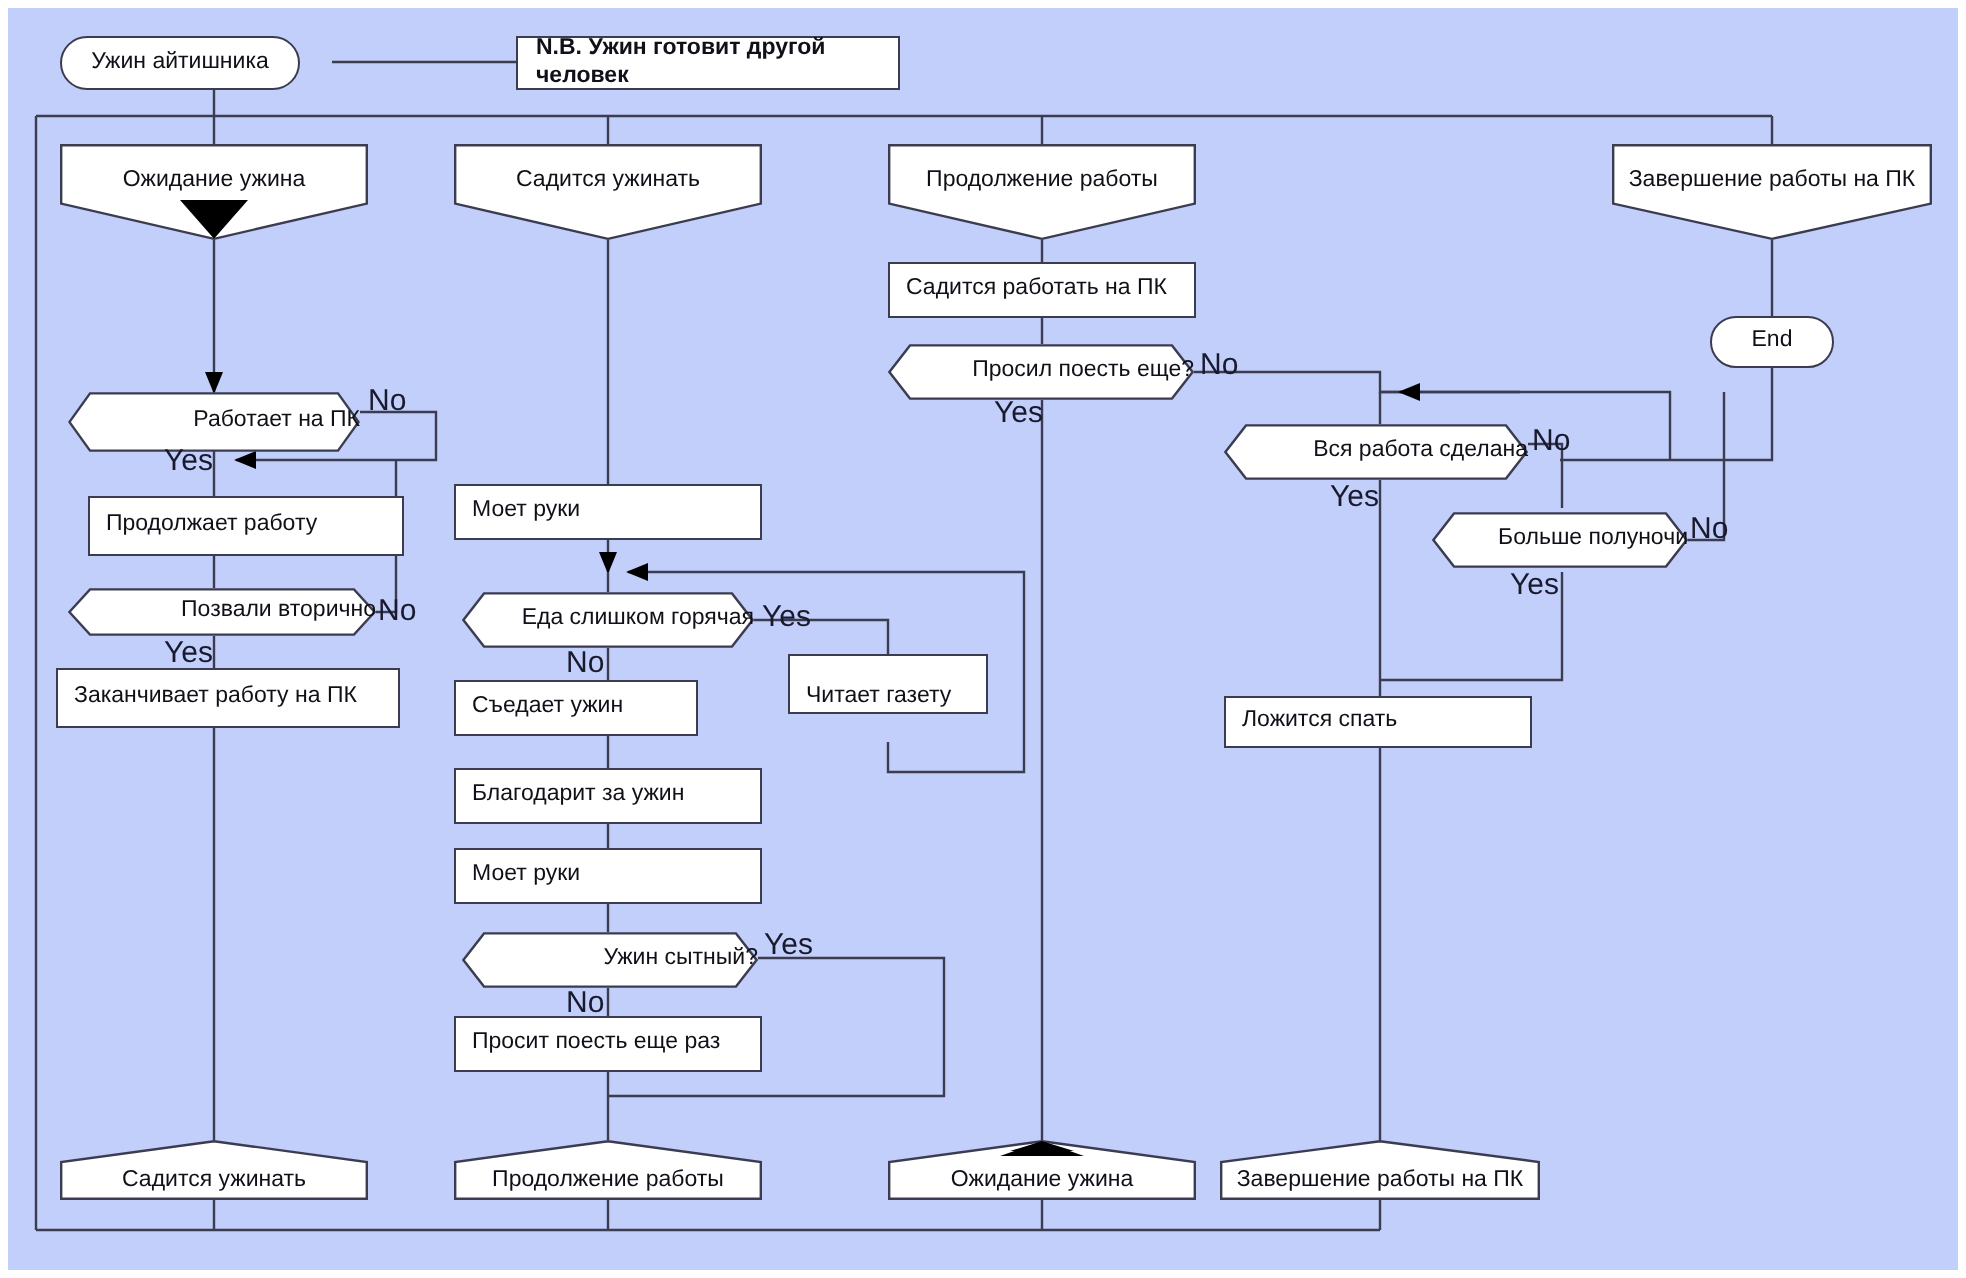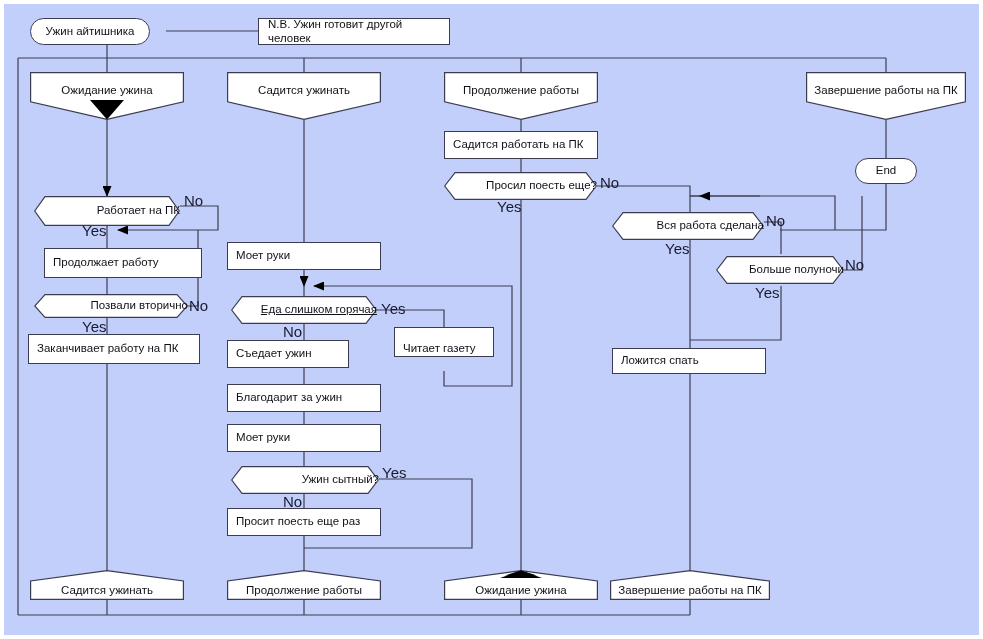--- a/index.html
+++ b/index.html
@@ -15,21 +15,21 @@
 
   
   .rect{justify-content:flex-start;padding:0 8px;}
   .rect .lbl{text-align:left;}
 
   
   .term{border-radius:17px;justify-content:center;padding:0 10px;}
   .term .lbl{text-align:center;}
 
   
-  .note{justify-content:center;padding:0 9px;}
+  .note{justify-content:center;padding:0 9px;font-weight:bold;}
   .note .lbl{text-align:left;}
 
   
   .hex{border:none;background:transparent;padding:0;justify-content:center;}
   .hex .hexln{position:absolute;inset:0;}
   .hex .lbl{position:relative;text-align:right;z-index:2;}
 
   
   .pentd{border:none;background:transparent;padding:0;justify-content:center;}
   .pentd .pln{position:absolute;inset:0;}
@@ -184,21 +184,21 @@
   </div>
 
   <div class="node rect" style="left:28px;top:334px;width:172px;height:30px;">
     <span class="lbl">Заканчивает работу на ПК</span>
   </div>
 
   <div class="node rect" style="left:227px;top:242px;width:154px;height:28px;">
     <span class="lbl">Моет руки</span>
   </div>
 
-  <div class="node hex" style="left:231px;top:296px;width:146px;height:28px;text-decoration:underline;">
+  <div class="node hex" style="left:231px;top:296px;width:146px;height:28px;">
     <svg class="hexln" viewBox="0 0 146 28" preserveAspectRatio="none">
       <polygon points="11,0.7 135,0.7 145.3,14 135,27.3 11,27.3 0.7,14" fill="#ffffff" stroke="#3c3c50" stroke-width="1.2"></polygon>
     </svg>
     <span class="lbl">Еда слишком горячая</span>
   </div>
 
   <div class="node rect" style="left:394px;top:327px;width:100px;height:30px;align-items:flex-end;">
     <span class="lbl">Читает газету</span>
   </div>
 

